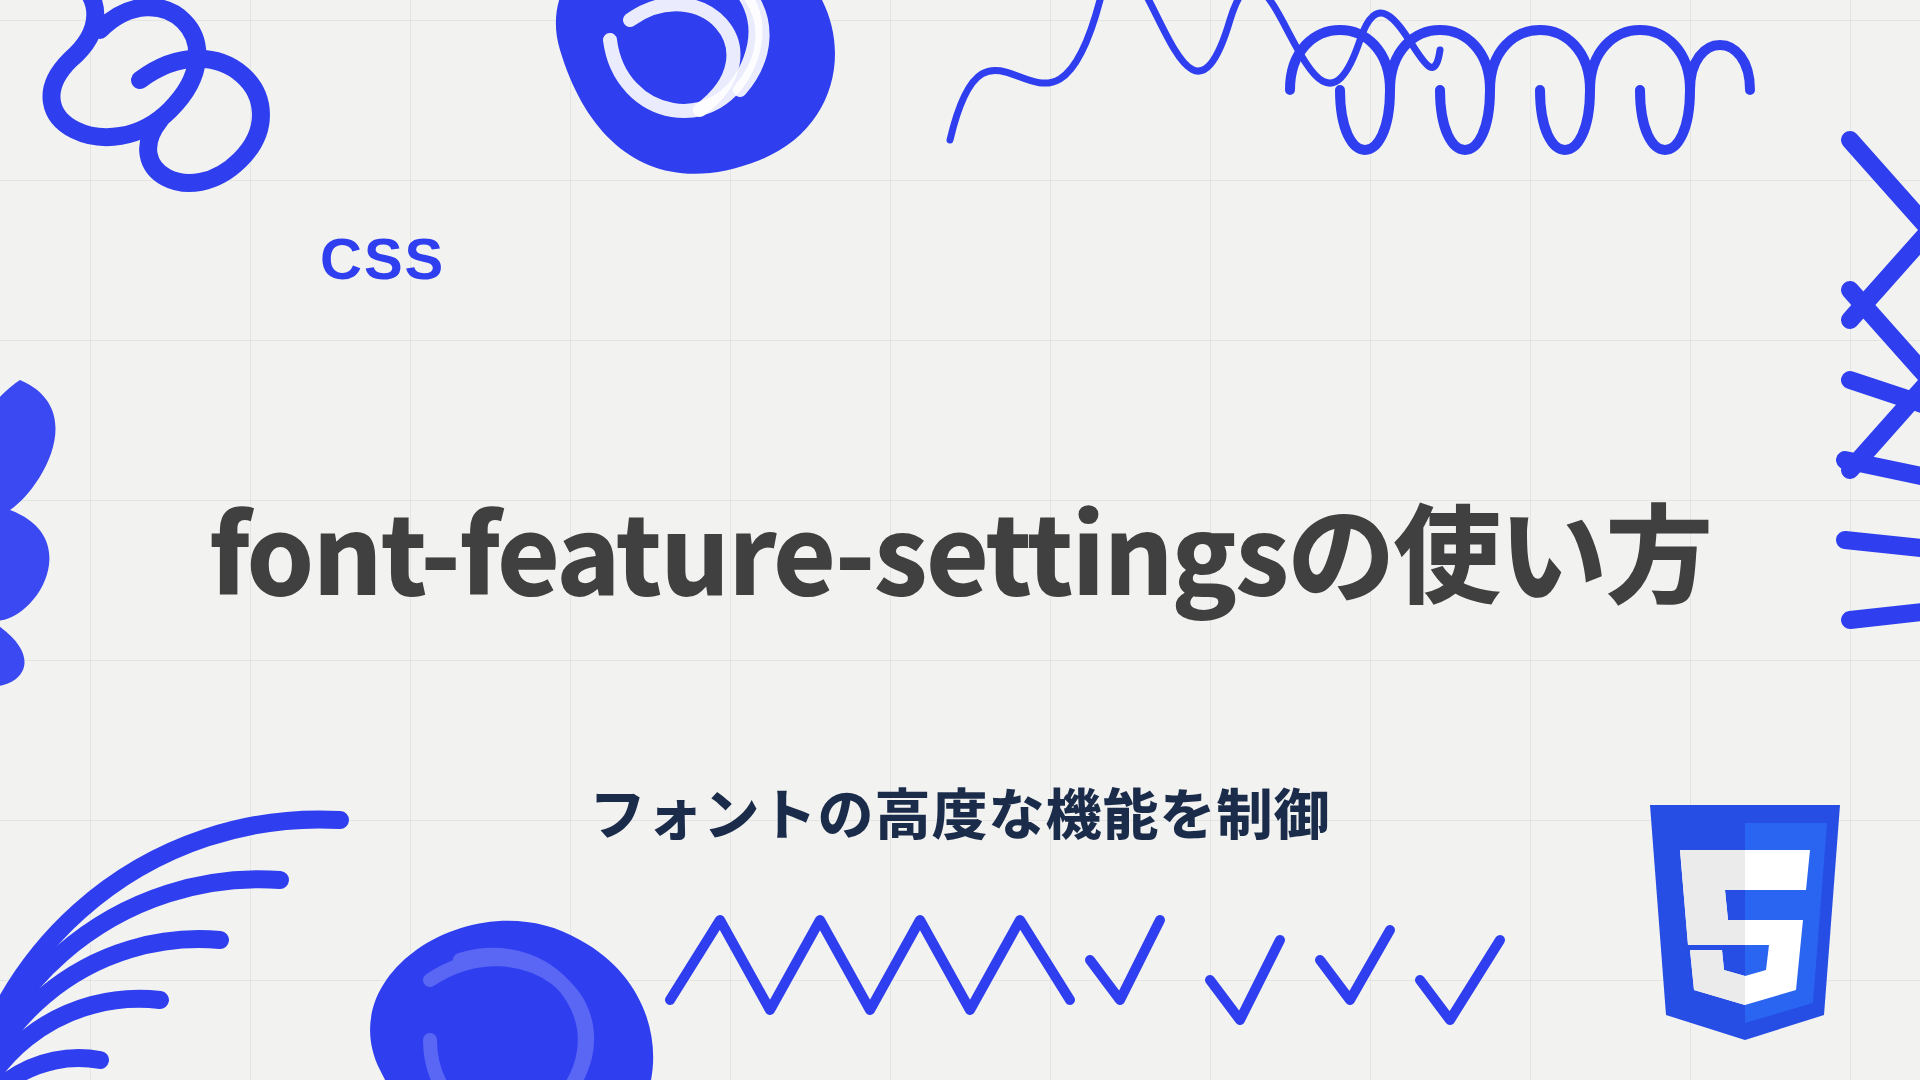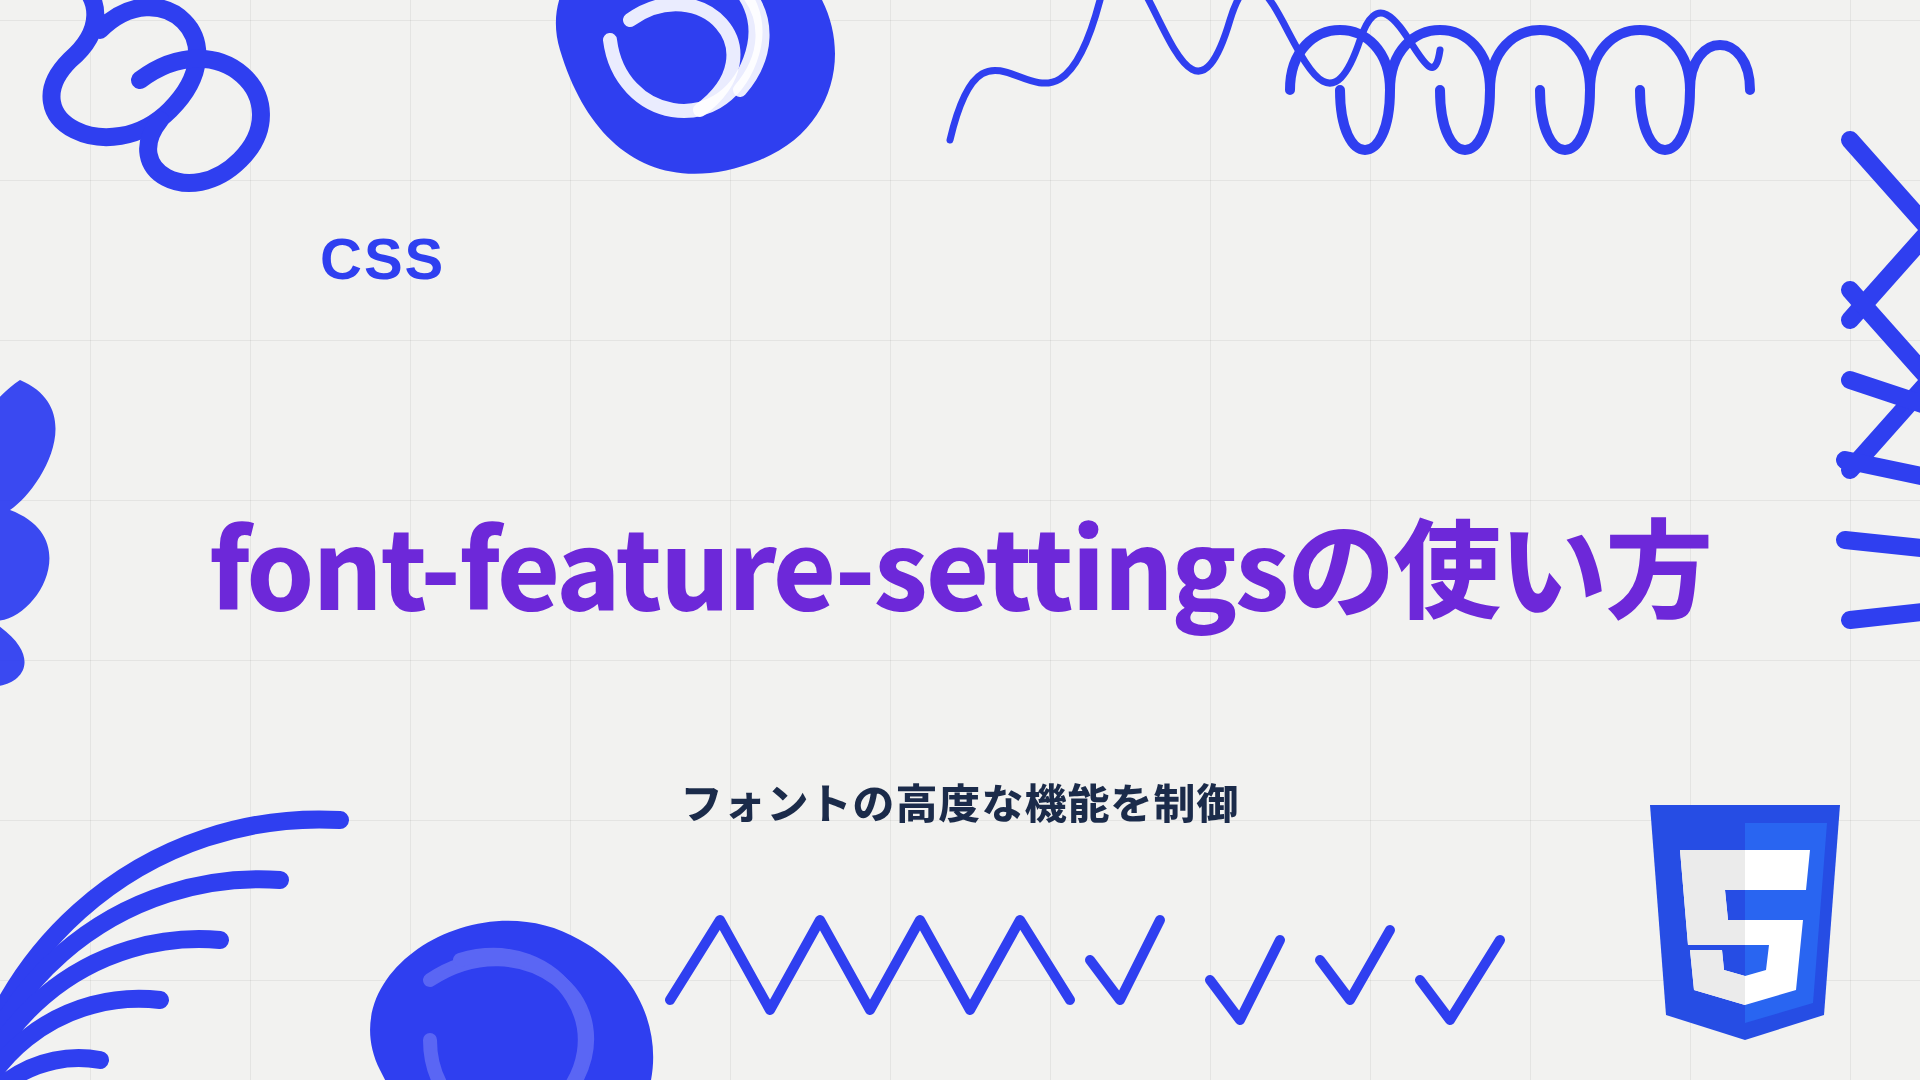--- a/index.html
+++ b/index.html
@@ -25,35 +25,35 @@
     position: absolute;
     left: 320px; top: 225px;
     font-size: 58px;
     font-weight: 800;
     color: #2f3ff0;
     letter-spacing: 2px;
     font-family: "Arial Rounded MT Bold","Hiragino Maru Gothic ProN","Comic Sans MS",sans-serif;
   }
   .title {
     position: absolute;
-    left: 50%; top: 485px;
+    left: 50%; top: 470px;
     transform: translateX(-50%);
     white-space: nowrap;
     font-size: 108px;
     font-weight: 800;
-    color: #6d28d9;
+    color: #404040;
     letter-spacing: -2px;
     font-family: "Menlo","Consolas","Hiragino Kaku Gothic ProN","Noto Sans JP",monospace;
   }
   .subtitle {
     position: absolute;
     left: 50%; top: 770px;
     transform: translateX(-50%);
     white-space: nowrap;
-    font-size: 42px;
+    font-size: 56px;
     font-weight: 800;
     color: #1b2b4a;
     letter-spacing: 1px;
   }
 
   
   .css3-logo {
     position: absolute;
     right: 60px; bottom: 15px;
     width: 230px; height: 260px;

